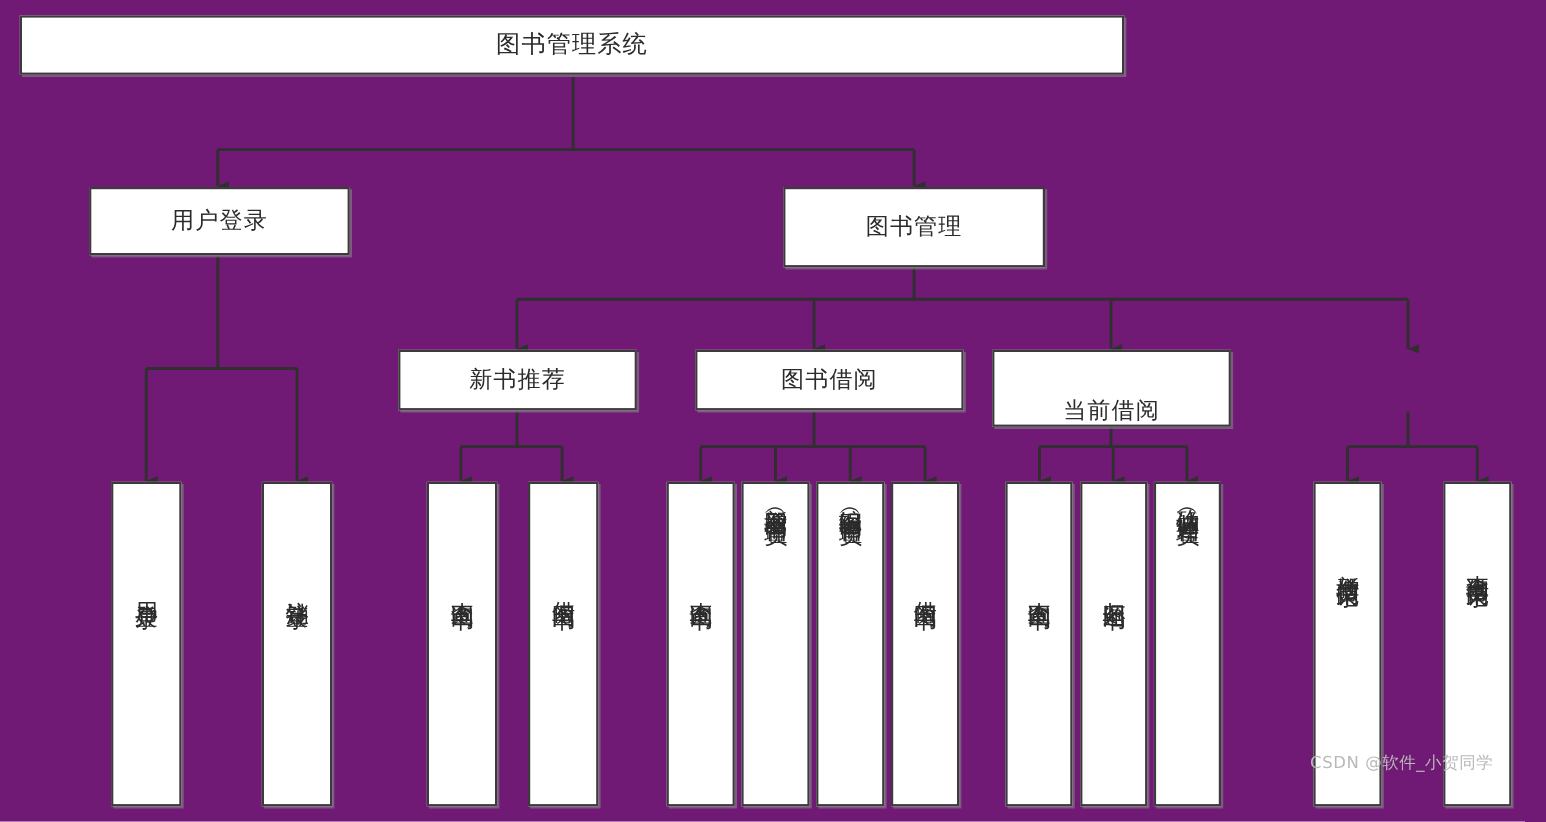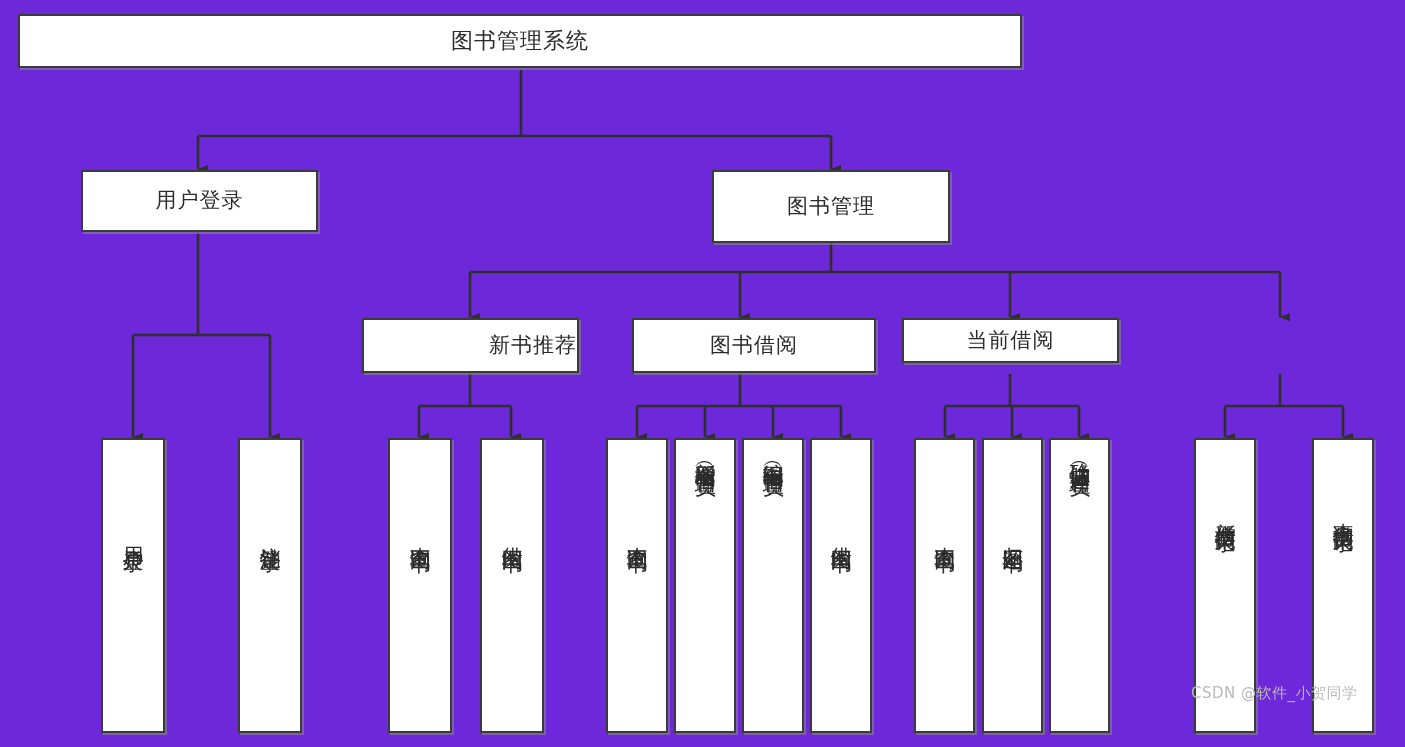--- a/index.html
+++ b/index.html
@@ -7,21 +7,21 @@
     padding: 0;
     background: #ffffff;
   }
   body {
     font-family: "DejaVu Sans", "Liberation Sans", sans-serif;
   }
   #canvas {
     position: relative;
     width: 1405px;
     height: 747px;
-    background: #6d28d9;
+    background: #701a75;
     overflow: hidden;
   }
   svg#wires {
     position: absolute;
     left: 0;
     top: 0;
     width: 1405px;
     height: 747px;
     pointer-events: none;
   }
@@ -138,27 +138,27 @@
     <span class="label">图书管理系统</span>
   </div>
 
   <div class="node node-h" style="left:81px; top:170px; width:237px; height:62px;">
     <span class="label">用户登录</span>
   </div>
   <div class="node node-h" style="left:712px; top:170px; width:238px; height:73px;">
     <span class="label">图书管理</span>
   </div>
 
-  <div class="node node-h" style="left:362px; top:318px; width:217px; height:55px;justify-content:flex-end;">
+  <div class="node node-h" style="left:362px; top:318px; width:217px; height:55px;">
     <span class="label">新书推荐</span>
   </div>
   <div class="node node-h" style="left:632px; top:318px; width:244px; height:55px;">
     <span class="label">图书借阅</span>
   </div>
-  <div class="node node-h" style="left:902px; top:318px; width:217px; height:45px;">
+  <div class="node node-h" style="left:902px; top:318px; width:217px; height:70px;align-items:flex-end;">
     <span class="label">当前借阅</span>
   </div>
 
   <div class="node node-v mid" style="left:101px; top:438px; width:64px; height:295px;">
     <span class="label">用户登录</span>
   </div>
   <div class="node node-v mid" style="left:238px; top:438px; width:64px; height:295px;">
     <span class="label">注销登录</span>
   </div>
 

